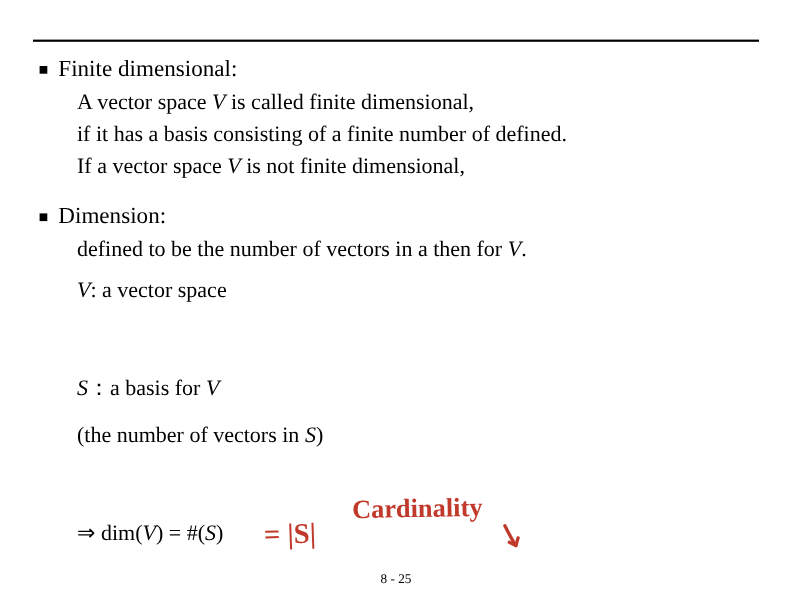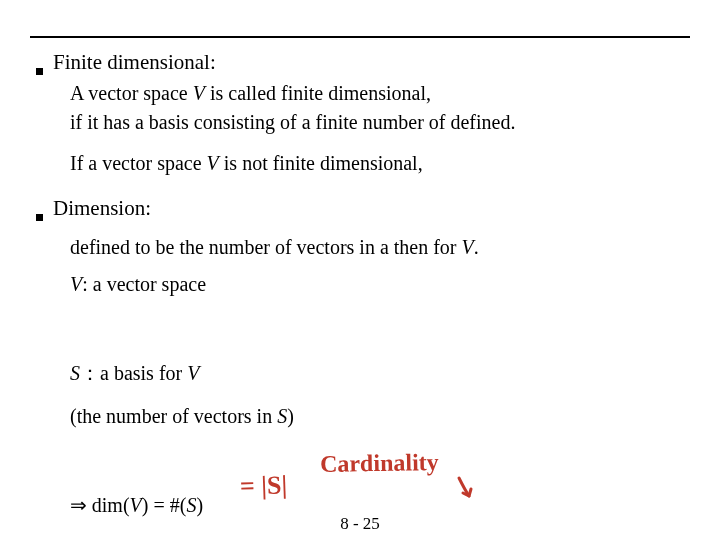--- a/index.html
+++ b/index.html
@@ -22,52 +22,52 @@
     border-top: 2px solid #000;
   }
   .content {
     position: absolute;
     top: 50px;
     left: 36px;
     width: 660px;
   }
   .bullet-row {
     display: flex;
-    align-items: flex-end;
+    align-items: flex-start;
     margin-bottom: 4px;
   }
   .bullet {
     width: 7px;
     height: 7px;
     background: #000;
     margin-top: 10px;
     margin-right: 10px;
     flex: 0 0 auto;
   }
   .heading { font-size: 21px; }
   .indent {
     margin-left: 34px;
     line-height: 1.45;
   }
   .section-gap { margin-top: 18px; }
-  .section-gap-sm { margin-top: 12px; }
+  .section-gap-sm { }
   .ital { font-style: italic; }
   .row-split {
     display: flex;
     gap: 60px;
     margin-top: 8px;
     flex-direction: column;
   }
   .footer {
     position: absolute;
     bottom: 6px;
     left: 0;
     width: 720px;
     text-align: center;
-    font-size: 17px;
+    font-size: 12px;
   }
   
   .ink {
     position: absolute;
     pointer-events: none;
   }
   .ink-eq {
     left: 240px; top: 471px;
     font-family: "Comic Sans MS", cursive;
     font-size: 26px;

